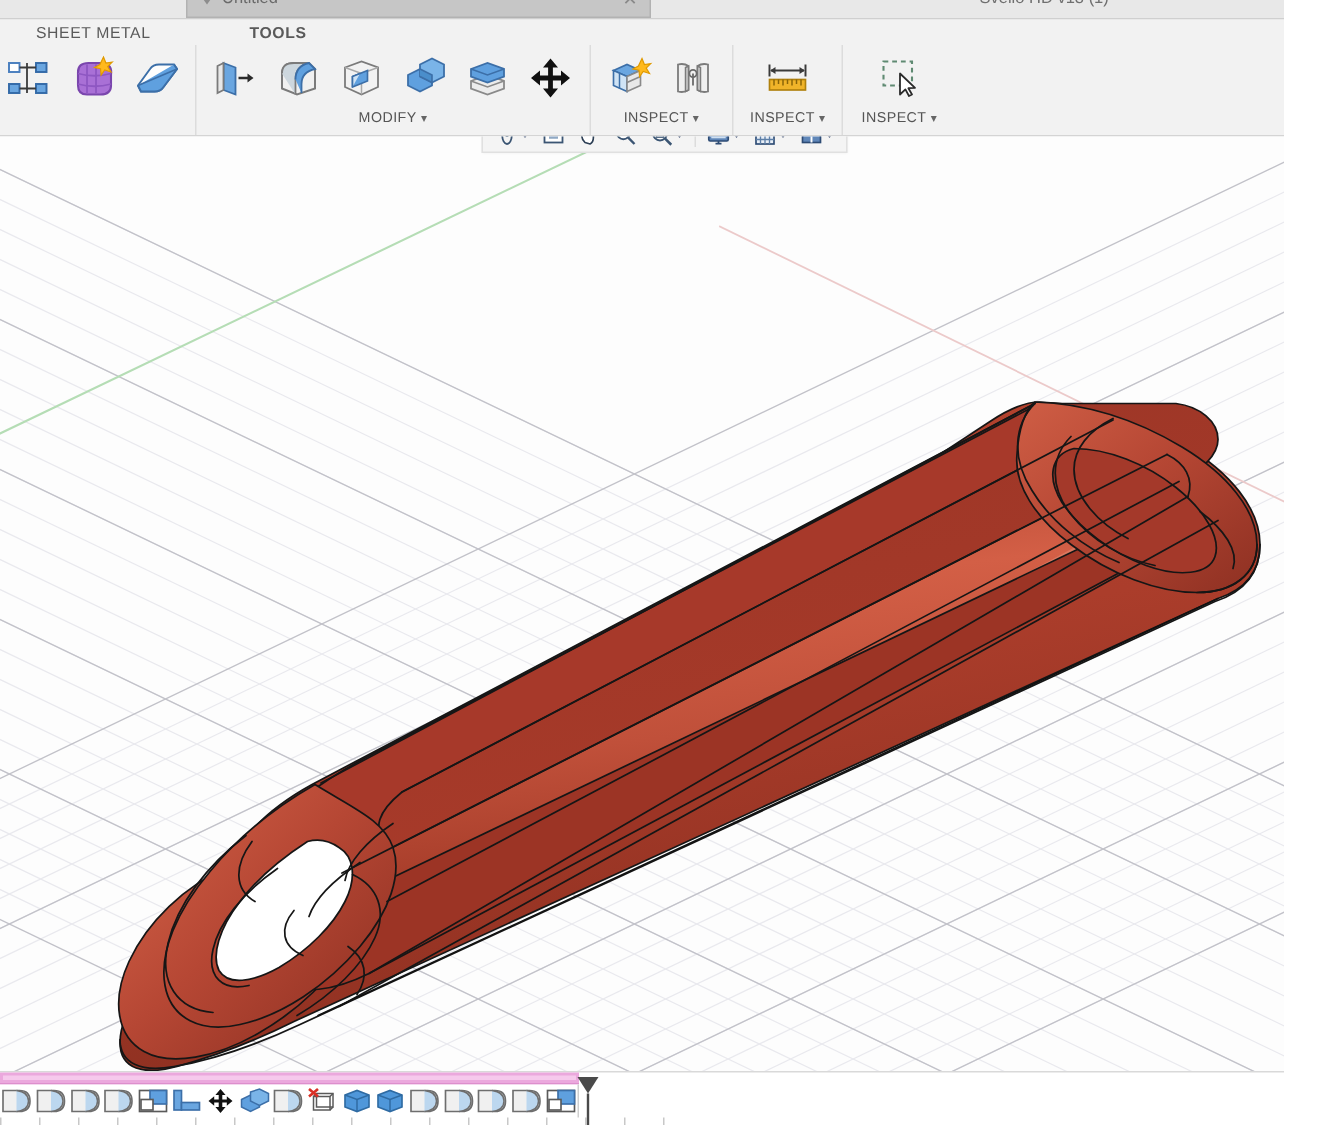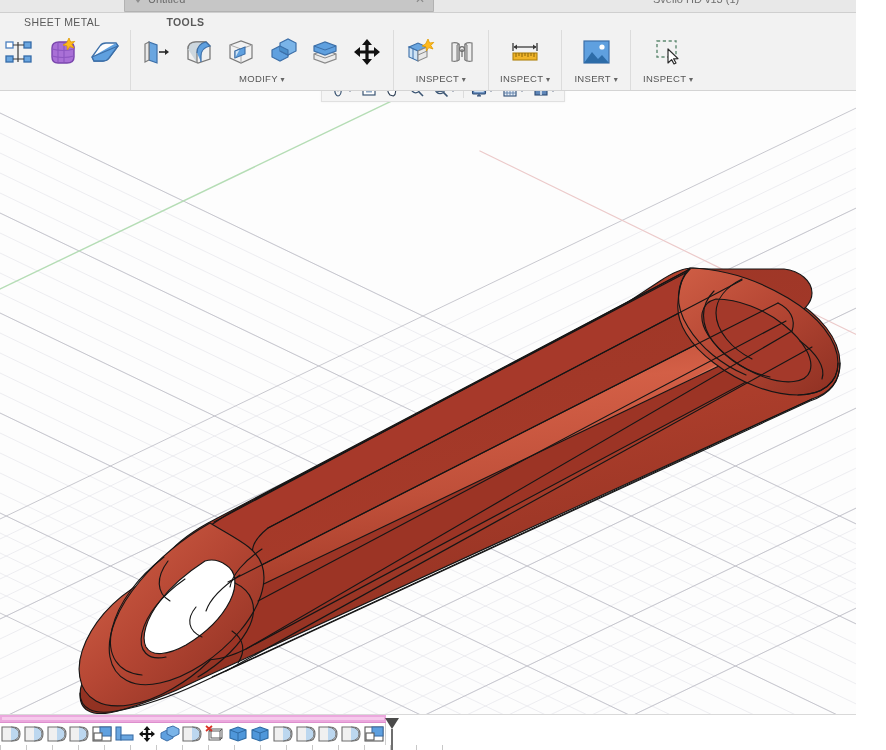--- a/index.html
+++ b/index.html
@@ -274,35 +274,20 @@
               <path d="M8 17 L8 21 M11 17 L11 20 M14 17 L14 21 M17 17 L17 20 M20 17 L20 21 M23 17 L23 20 M26 17 L26 21" stroke="#8a6508" stroke-width="1"></path>
             </svg>
           </div>
         </div>
         <div class="panel-label">
           <span>INSPECT</span>
           <span class="car">▾</span>
         </div>
       </div>
 
-      <div class="panel" style="padding:0 12px;">
-        <div class="panel-row" style="justify-content:center;">
-          <div class="cmd">
-            <svg width="32" height="32" viewBox="0 0 32 32">
-              <rect x="4" y="5" width="25" height="22" fill="#5fa0df" stroke="#3c6fa8" stroke-width="1.2"></rect>
-              <circle cx="22" cy="11" r="2.6" fill="#ffffff"></circle>
-              <path d="M4 27 L12 16 L18 23 L22 19 L29 27 Z" fill="#2d6ca8"></path>
-            </svg>
-          </div>
-        </div>
-        <div class="panel-label">
-          <span>INSERT</span>
-          <span class="car">▾</span>
-        </div>
-      </div>
 
       <div class="panel" style="padding:0 12px;">
         <div class="panel-row" style="justify-content:center;">
           <div class="cmd">
             <svg width="34" height="32" viewBox="0 0 34 32">
               <rect x="6" y="5" width="19" height="16" fill="none" stroke="#5f8a72" stroke-width="1.4" stroke-dasharray="3.2 2.6"></rect>
               <path d="M17 13 L17 27 L20.6 23.6 L23 28 L25 27 L22.6 22.8 L27 22.6 Z" fill="#ffffff" stroke="#2a2a2a" stroke-width="1.2" stroke-linejoin="round"></path>
             </svg>
           </div>
         </div>

